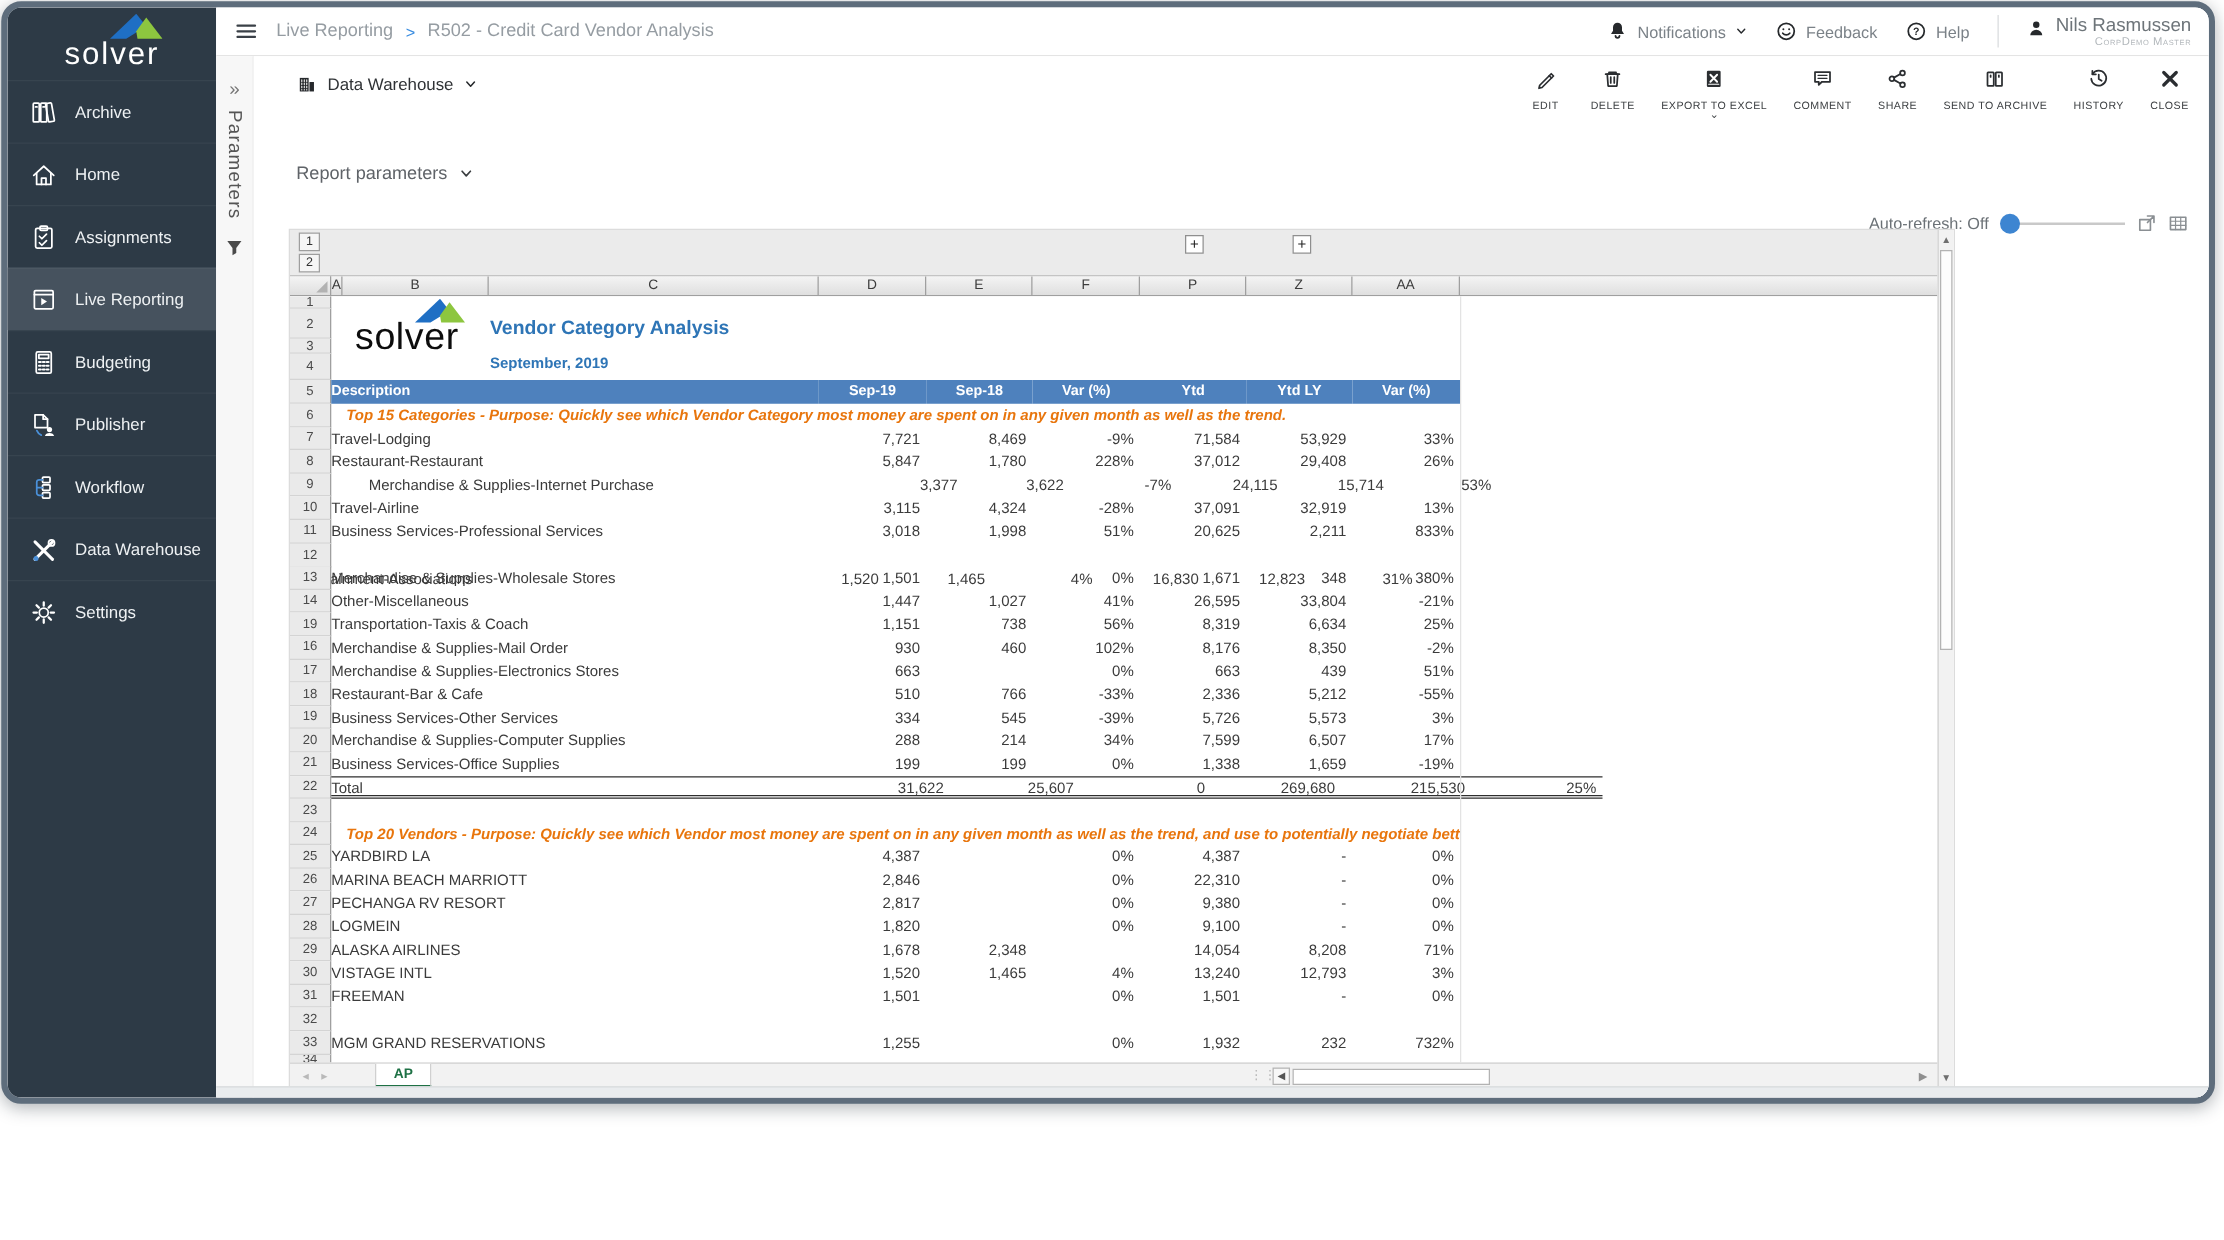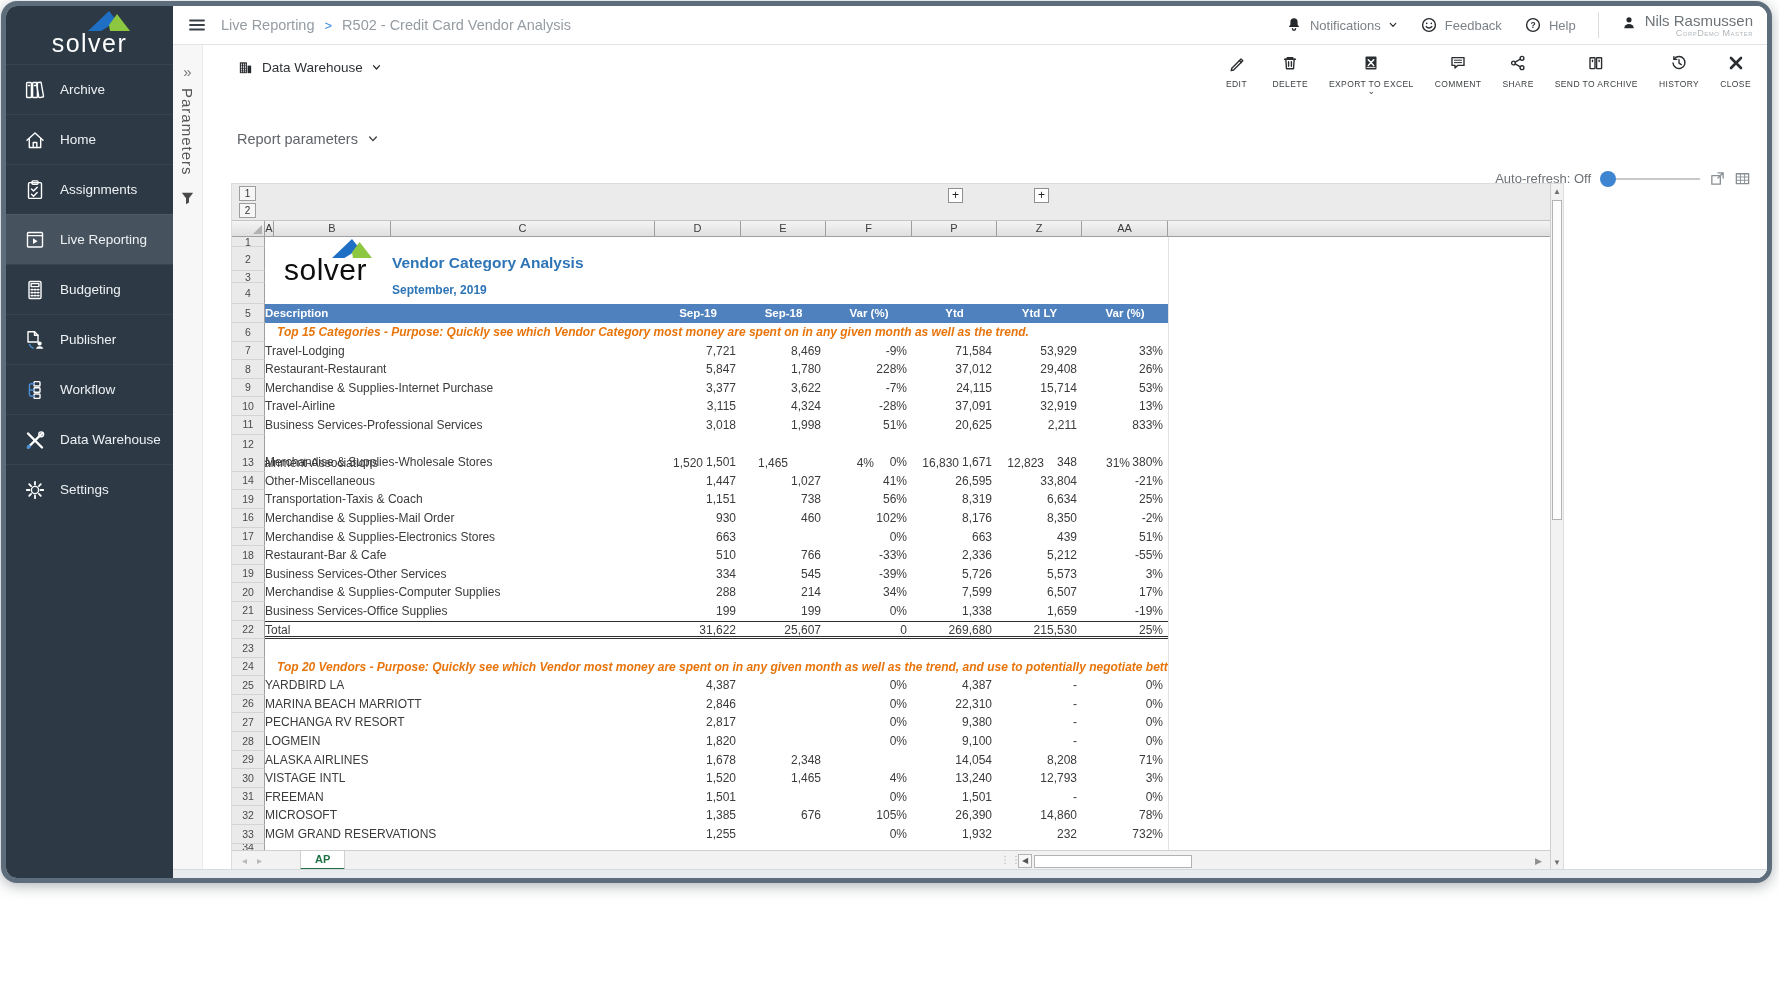--- a/index.html
+++ b/index.html
@@ -85,21 +85,21 @@
   .srow { display:flex; }
   .rn { width:33px; flex:none; background:#eaeaea; border-right:1px solid #9f9f9f; border-bottom:1px solid #d4d4d4;
         color:#4a4a4a; font-size:10.5px; display:flex; align-items:center; justify-content:center; overflow:hidden; cursor:pointer; }
   .cells { display:flex; flex:none; }
   .cell { flex:none; white-space:nowrap; overflow:hidden; cursor:cell; }
   .cell.num { text-align:right; padding-right:5px; }
   .cell.desc { }
   .hrow .cell { background:#4e81bd; color:#fff; font-weight:bold; font-size:11.5px; }
   .hrow .cell.num { text-align:center; padding-right:0; }
   .note-cell { color:#e8750c; font-weight:bold; font-style:italic; padding-left:12px; white-space:nowrap; overflow:hidden; cursor:cell; }
-  .trow .cells { border-top:1px solid #2f2f2f; border-bottom:3px double #2f2f2f; }
+  .trow .cells { border-top:1px solid #2f2f2f; border-bottom:3px double #2f2f2f;gap:19px; }
   .sheetlogo { position:absolute; left:52px; top:2px; width:120px; pointer-events:none; }
   .sheetlogo svg { margin-left:48px; display:block; }
   .sheetlogo .slogo-text { font-size:30px; color:#0d0d0d; letter-spacing:.5px; line-height:28px; margin-top:-4px; }
   .sheettitle { position:absolute; left:160px; top:17px; font-size:15.5px; font-weight:bold; color:#2e75b6; white-space:nowrap; pointer-events:none; }
   .sheetsub { position:absolute; left:160px; top:46px; font-size:12px; font-weight:bold; color:#2e75b6; white-space:nowrap; pointer-events:none; }
   .vline { position:absolute; left:936px; top:0; bottom:0; width:0; border-left:1px solid #e3e3e3; pointer-events:none; }
 
   .tabstrip { position:relative; height:20px; background:#f2f2f2; border-top:1px solid #cfcfcf; flex:none;
               display:flex; align-items:center; font-size:11px; }
   .tab-nav { color:#b9b9b9; font-size:10px; margin-left:10px; letter-spacing:10px; cursor:pointer; }
@@ -453,21 +453,21 @@
                       <div class="cell num" style="width: 85px; line-height: 18.6px;">1,780</div>
                       <div class="cell num" style="width: 86px; line-height: 18.6px;">228%</div>
                       <div class="cell num" style="width: 85px; line-height: 18.6px;">37,012</div>
                       <div class="cell num" style="width: 85px; line-height: 18.6px;">29,408</div>
                       <div class="cell num" style="width: 86px; line-height: 18.6px;">26%</div>
                     </div>
                   </div>
                   <div class="srow" style="height: 18.6px;">
                     <div class="rn" style="line-height: 18.6px;">9</div>
                     <div class="cells">
-                      <div class="cell desc" style="width: 390px; line-height: 18.6px;">Merchandise &amp; Supplies-Internet Purchase</div>
+                      <div class="cell desc" style="width: 390px; line-height: 18.6px; margin-left: 30px;">Merchandise &amp; Supplies-Internet Purchase</div>
                       <div class="cell num" style="width: 86px; line-height: 18.6px;">3,377</div>
                       <div class="cell num" style="width: 85px; line-height: 18.6px;">3,622</div>
                       <div class="cell num" style="width: 86px; line-height: 18.6px;">-7%</div>
                       <div class="cell num" style="width: 85px; line-height: 18.6px;">24,115</div>
                       <div class="cell num" style="width: 85px; line-height: 18.6px;">15,714</div>
                       <div class="cell num" style="width: 86px; line-height: 18.6px;">53%</div>
                     </div>
                   </div>
                   <div class="srow" style="height: 18.6px;">
                     <div class="rn" style="line-height: 18.6px;">10</div>
@@ -714,29 +714,20 @@
                       <div class="cell num" style="width: 86px; line-height: 18.6px;">1,501</div>
                       <div class="cell num" style="width: 85px; line-height: 18.6px;"></div>
                       <div class="cell num" style="width: 86px; line-height: 18.6px;">0%</div>
                       <div class="cell num" style="width: 85px; line-height: 18.6px;">1,501</div>
                       <div class="cell num" style="width: 85px; line-height: 18.6px;">-</div>
                       <div class="cell num" style="width: 86px; line-height: 18.6px;">0%</div>
                     </div>
                   </div>
                   <div class="srow" style="height: 18.6px;">
                     <div class="rn" style="line-height: 18.6px;">32</div>
-                    <div class="cells">
-                      <div class="cell desc" style="width: 390px; line-height: 18.6px;">MICROSOFT</div>
-                      <div class="cell num" style="width: 86px; line-height: 18.6px;">1,385</div>
-                      <div class="cell num" style="width: 85px; line-height: 18.6px;">676</div>
-                      <div class="cell num" style="width: 86px; line-height: 18.6px;">105%</div>
-                      <div class="cell num" style="width: 85px; line-height: 18.6px;">26,390</div>
-                      <div class="cell num" style="width: 85px; line-height: 18.6px;">14,860</div>
-                      <div class="cell num" style="width: 86px; line-height: 18.6px;">78%</div>
-                    </div>
                   </div>
                   <div class="srow" style="height: 18.6px;">
                     <div class="rn" style="line-height: 18.6px;">33</div>
                     <div class="cells">
                       <div class="cell desc" style="width: 390px; line-height: 18.6px;">MGM GRAND RESERVATIONS</div>
                       <div class="cell num" style="width: 86px; line-height: 18.6px;">1,255</div>
                       <div class="cell num" style="width: 85px; line-height: 18.6px;"></div>
                       <div class="cell num" style="width: 86px; line-height: 18.6px;">0%</div>
                       <div class="cell num" style="width: 85px; line-height: 18.6px;">1,932</div>
                       <div class="cell num" style="width: 85px; line-height: 18.6px;">232</div>

